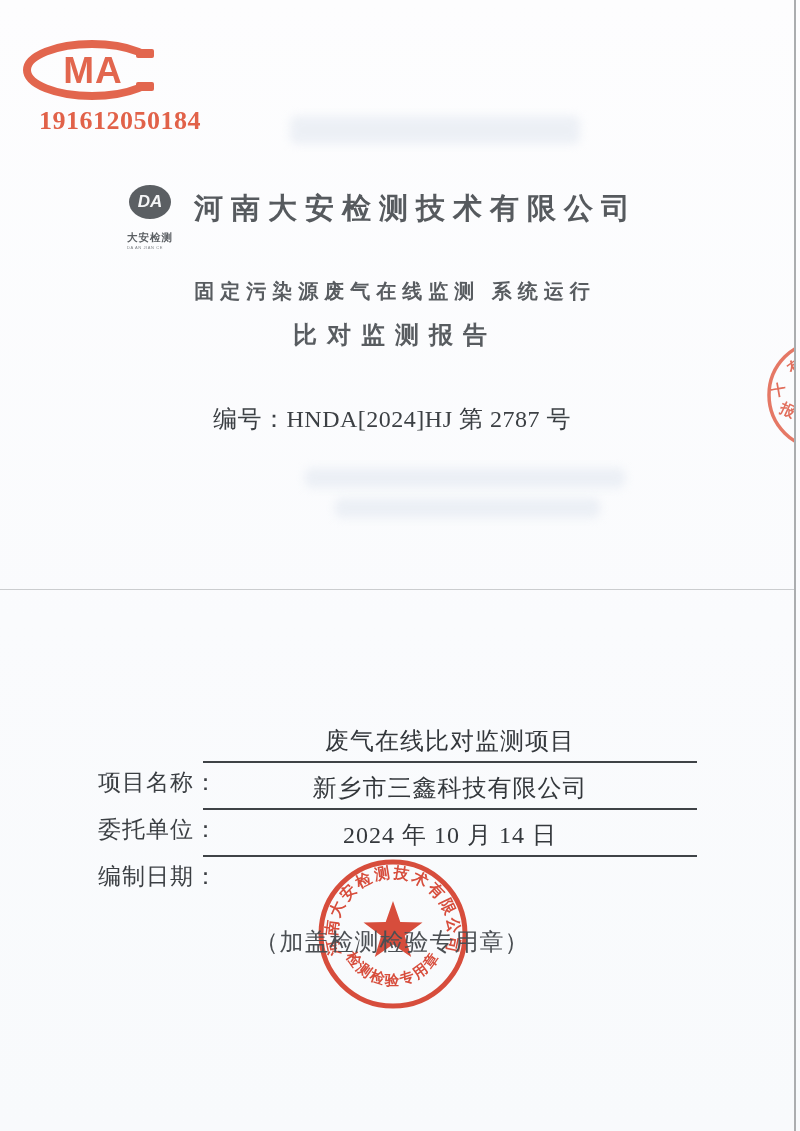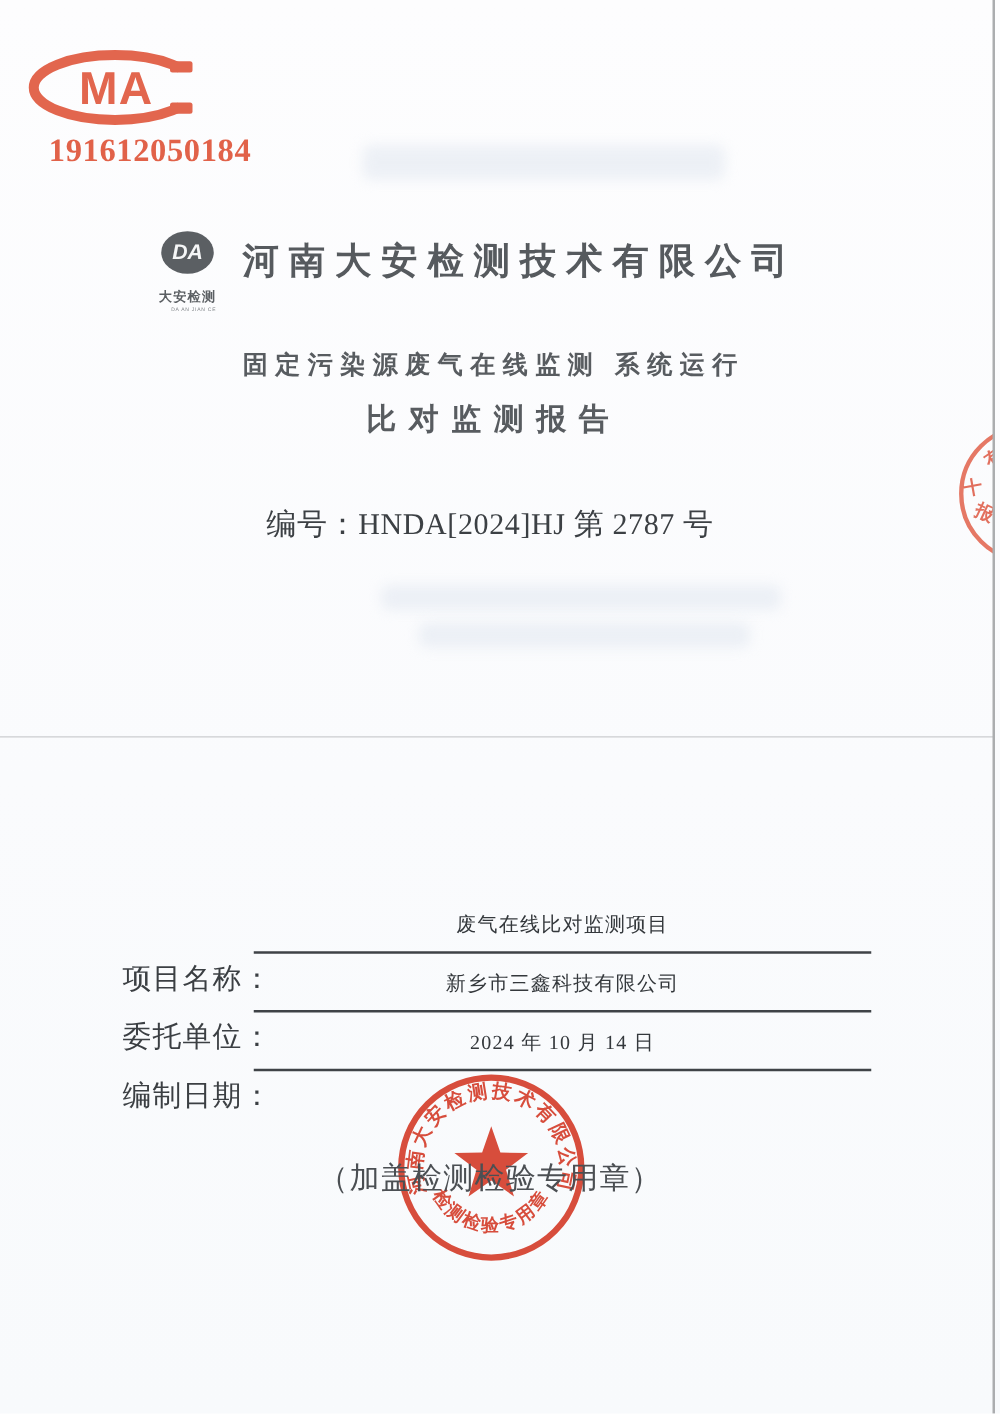--- a/index.html
+++ b/index.html
@@ -15,21 +15,21 @@
     position:absolute; left:19px; top:66px; width:162px;
     font-size:26px; font-weight:bold; letter-spacing:0.5px;
     font-family:"Liberation Serif", serif; color:#e05a40; opacity:.95; white-space:nowrap;
   }
   .cma-validity {
     position:absolute; left:2px; top:92px; width:170px;
     font-size:17px; font-weight:bold; letter-spacing:0px;
     color:#e05a40; opacity:.95; white-space:nowrap;
   }
   
-  .logo { position:absolute; left:127px; top:185px; width:46px; text-align:right; }
+  .logo { position:absolute; left:127px; top:185px; width:46px; text-align:left; }
   .logo-circle {
     width:42px; height:34px; border-radius:50%; background:#5b5f63; margin:0 auto;
     display:flex; align-items:center; justify-content:center;
   }
   .logo-initials {
     color:#f5f6f7; font-family:"Liberation Sans", sans-serif;
     font-weight:bold; font-size:17px; letter-spacing:0px; font-style:italic;
   }
   .logo-cn { font-size:10.5px; font-weight:bold; color:#5b5f63; letter-spacing:1px;
     font-family:"Liberation Sans", sans-serif; margin-top:12px; white-space:nowrap; }
@@ -63,21 +63,21 @@
   
   .field-row { position:absolute; left:98px; width:602px; height:44px; }
   .field-label {
     position:absolute; left:0; top:5px; font-size:23px; color:#3b3f43;
     letter-spacing:1px; white-space:nowrap;margin-top:40px;
   }
   .field-value-box {
     position:absolute; left:105px; top:0; width:494px; height:41px;
     border-bottom:2px solid #3f4347; text-align:center;
   }
-  .field-value { font-size:16px; color:#34383c; line-height:38px; letter-spacing:1px; white-space:nowrap; }
+  .field-value { font-size:24px; color:#34383c; line-height:38px; letter-spacing:1px; white-space:nowrap; }
   
   .seal { position:absolute; left:313px; top:854px; width:160px; height:160px; opacity:.93; }
   .seal-note {
     position:absolute; left:0; right:16px; top:926px; text-align:center; z-index:5;
     font-size:24px; color:#4b4f53; letter-spacing:1px;
   }
   
   .edge-stamp { position:absolute; left:758px; top:333px; width:37px; height:135px; overflow:hidden; }
   .edge-char { position:absolute; font-size:15px; font-weight:bold; color:#dd5742; opacity:.85; }
 </style>

